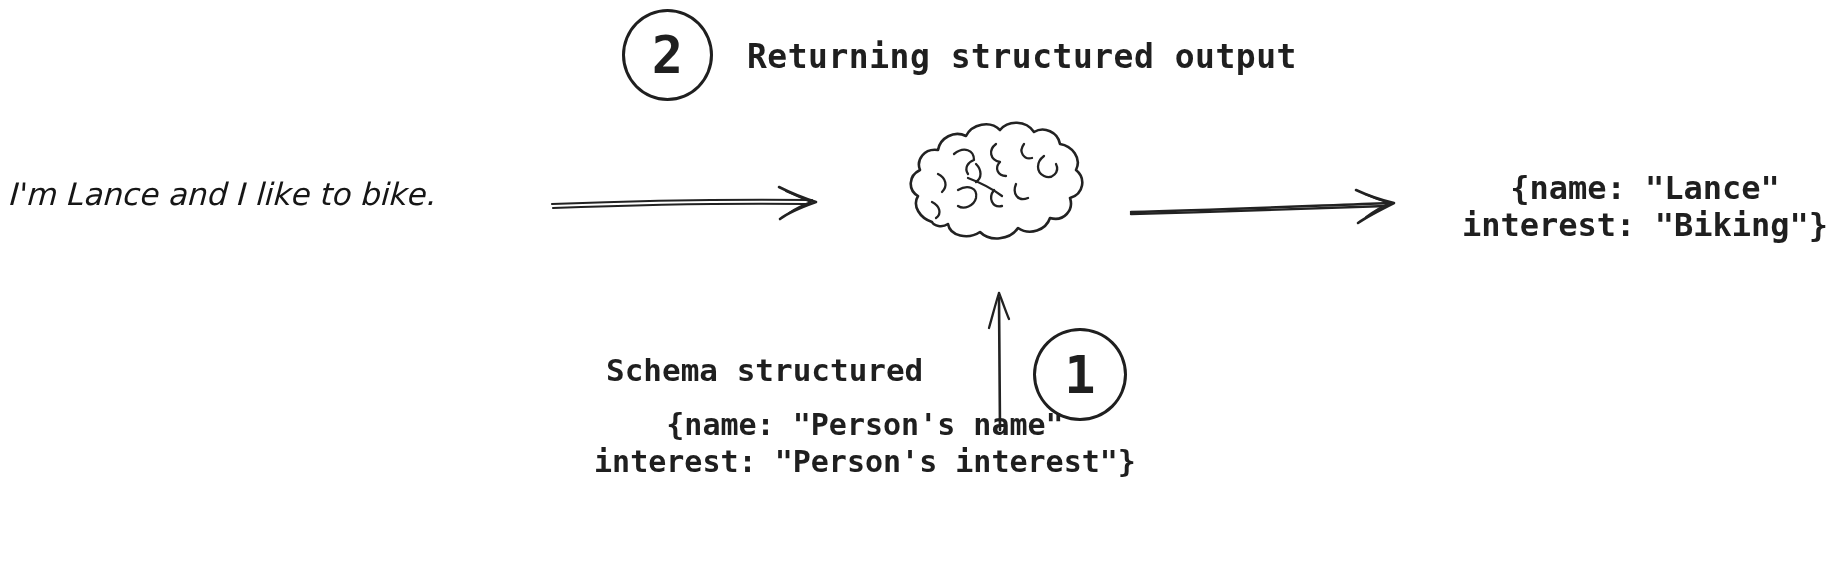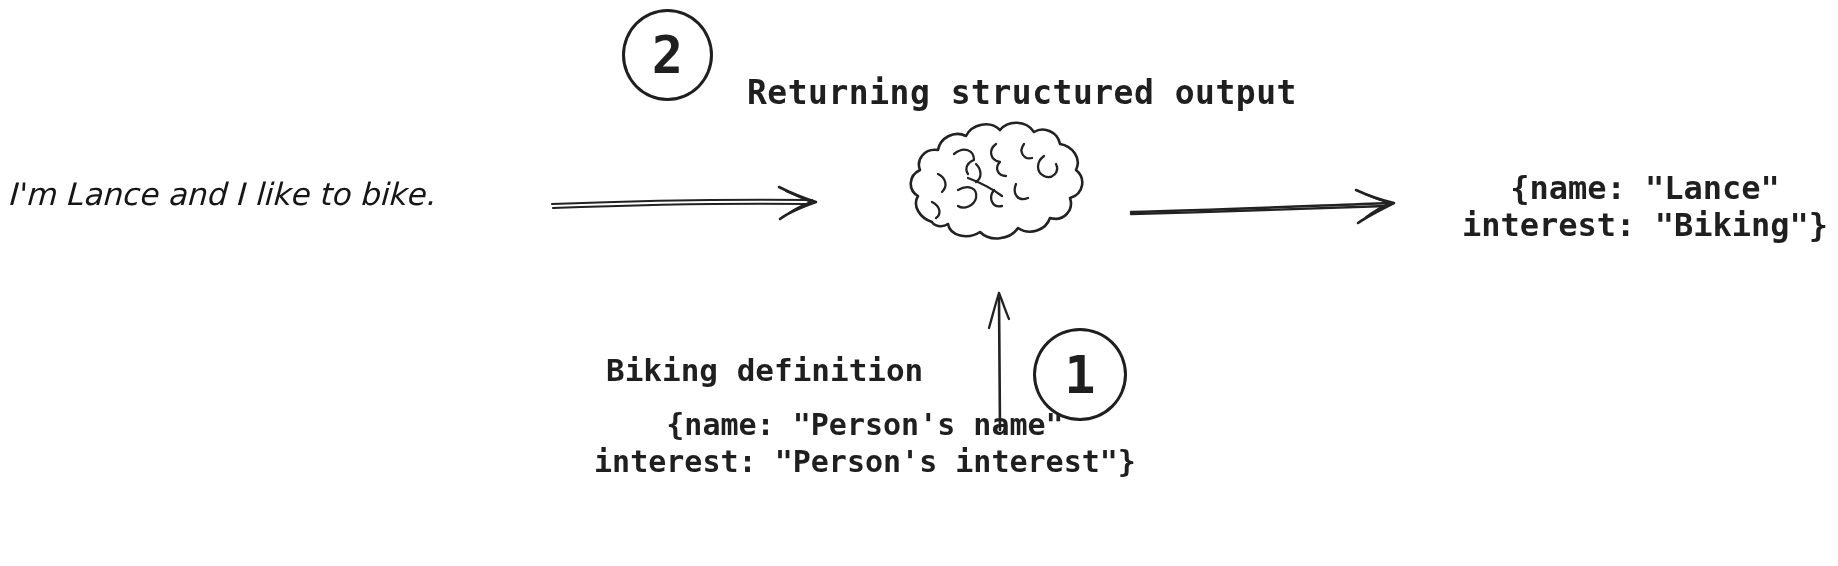--- a/index.html
+++ b/index.html
@@ -35,21 +35,21 @@
     color: #1f1f1f;
   }
 
   .mono-text {
     font-family: "DejaVu Sans Mono", "Liberation Mono", monospace;
     font-weight: bold;
     color: #1f1f1f;
     white-space: nowrap;
   }
 
-  .title-text { font-size: 33px; letter-spacing: 0.5px; margin-top: 36px; }
+  .title-text { font-size: 33px; letter-spacing: 0.5px; }
 
   .handwriting {
     font-family: "DejaVu Sans", "Liberation Sans", sans-serif;
     font-style: italic;
     font-weight: 500;
     font-size: 31px;
     color: #161616;
     white-space: nowrap;
     transform: skewX(-4deg);
   }
@@ -103,21 +103,21 @@
     <path class="sketch" style="stroke-width:2.4" d="M3,28 C90,26 182,23 258,20"></path>
     <path class="sketch" d="M228,4 C241,10 252,14 266,17 C252,24 240,30 230,37"></path>
     <path class="sketch" style="stroke-width:2" d="M237,8 C246,12 255,15 262,17 C253,21 245,26 238,31"></path>
   </svg>
 
   <div class="abs mono-text json-block" style="left:1452px; top:170px; width:386px;">
     <div>{name: "Lance"</div>
     <div>interest: "Biking"}</div>
   </div>
 
-  <div class="abs mono-text" style="left:606px; top:352px; font-size:31px;">Biking definition</div>
+  <div class="abs mono-text" style="left:606px; top:352px; font-size:31px;">Schema structured</div>
 
   <svg class="abs" style="left:985px; top:288px;" width="32" height="146" viewBox="0 0 32 146">
     <path class="sketch" d="M15,142 C15,100 14,55 14,10"></path>
     <path class="sketch" style="stroke-width:2.3" d="M4,40 C8,26 11,14 14,5"></path>
     <path class="sketch" style="stroke-width:2.3" d="M14,5 C18,15 21,24 24,31"></path>
   </svg>
 
   <div class="abs badge" style="left:1033px; top:328px; width:94px; height:93px;">
     <span class="badge-number">1</span>
   </div>

